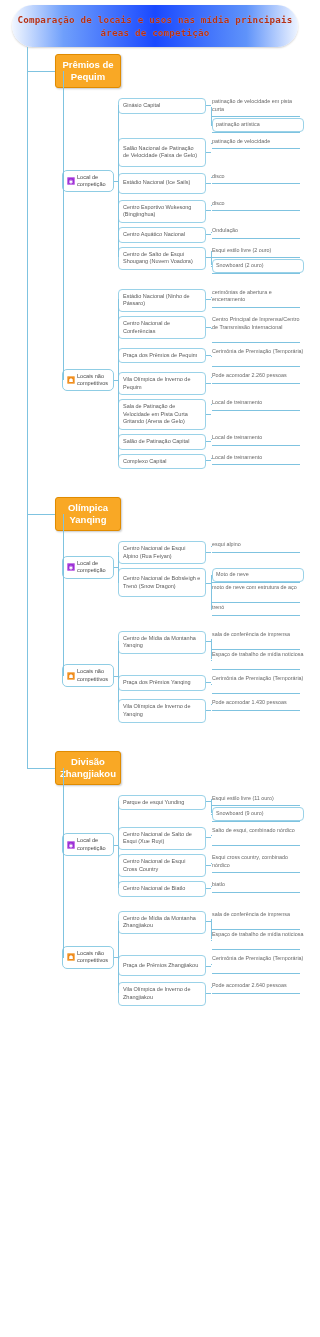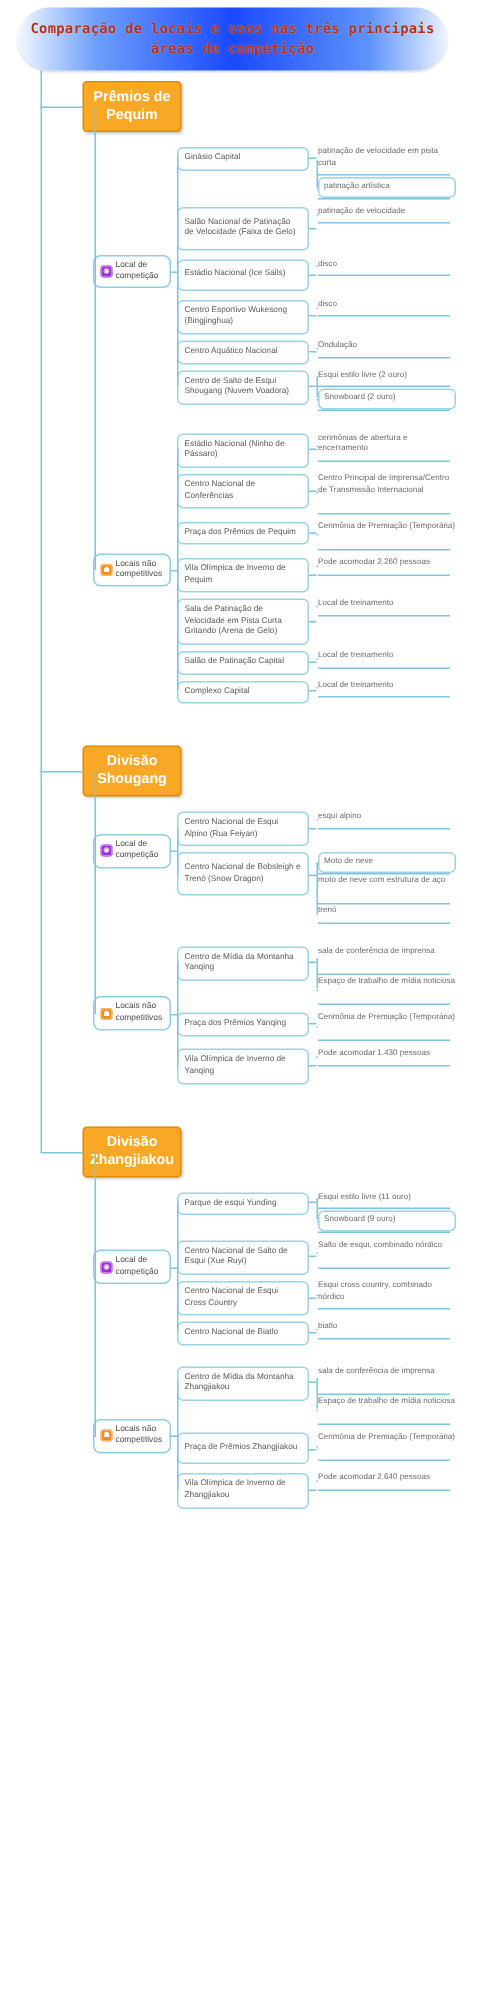--- a/index.html
+++ b/index.html
@@ -84,21 +84,21 @@
     background: #fff;
     padding: 2px 3px;
   }
 </style>
 </head>
 <body>
 
 <div id="root">
 
   <div class="title-bar">
-    <div class="t">Comparação de locais e usos nas três principais áreas de competição</div>
+    <div class="t">Comparação de locais e usos nas mídia principais áreas de competição</div>
   </div>
 
   <div id="layer">
       <div class="node lvl1" style="left: 55px; top: 54px; width: 66px; height: 34px;">Prêmios de Pequim</div>
       <div class="ln h" style="left: 27px; top: 71px; width: 28px; height: 1px;"></div>
       <div class="node lvl3" style="left: 118px; top: 98px; width: 88px; min-height: 13.6px;">Ginásio Capital</div>
       <div class="leaf" style="left: 212px; top: 98px; width: 92px;">patinação de velocidade em pista curta</div>
       <div class="ln h" style="left: 212px; top: 116px; width: 88px; height: 1px;"></div>
       <div class="leaf boxed" style="left: 212px; top: 118.2px; width: 92px;">patinação artística</div>
       <div class="ln h" style="left: 212px; top: 132px; width: 88px; height: 1px;"></div>
@@ -191,21 +191,21 @@
       <div class="ln h" style="left: 118px; top: 299px; width: 0px; height: 1px;"></div>
       <div class="ln h" style="left: 118px; top: 327px; width: 0px; height: 1px;"></div>
       <div class="ln h" style="left: 118px; top: 355px; width: 0px; height: 1px;"></div>
       <div class="ln h" style="left: 118px; top: 383px; width: 0px; height: 1px;"></div>
       <div class="ln h" style="left: 118px; top: 414px; width: 0px; height: 1px;"></div>
       <div class="ln h" style="left: 118px; top: 441px; width: 0px; height: 1px;"></div>
       <div class="ln h" style="left: 118px; top: 460px; width: 0px; height: 1px;"></div>
       <div class="ln v" style="left: 63px; top: 71px; width: 1px; height: 309px;"></div>
       <div class="ln h" style="left: 63px; top: 181px; height: 1px;"></div>
       <div class="ln h" style="left: 63px; top: 380px; height: 1px;"></div>
-      <div class="node lvl1" style="left: 55px; top: 497.2px; width: 66px; height: 34px;">Divisão Shougang</div>
+      <div class="node lvl1" style="left: 55px; top: 497.2px; width: 66px; height: 34px;">Olímpica Yanqing</div>
       <div class="ln h" style="left: 27px; top: 514.2px; width: 28px; height: 1px;"></div>
       <div class="node lvl3" style="left: 118px; top: 541.2px; width: 88px; min-height: 21.2px;">Centro Nacional de Esqui Alpino (Rua Feiyan)</div>
       <div class="leaf" style="left: 212px; top: 541.2px; width: 92px;">esqui alpino</div>
       <div class="ln h" style="left: 212px; top: 552px; width: 88px; height: 1px;"></div>
       <div class="ln h" style="left: 206px; top: 552px; width: 5px; height: 1px;"></div>
       <div class="ln h" style="left: 211px; top: 546px; width: 1px; height: 1px;"></div>
       <div class="node lvl3" style="left: 118px; top: 568.4px; width: 88px; min-height: 28.8px;">Centro Nacional de Bobsleigh e Trenó (Snow Dragon)</div>
       <div class="leaf boxed" style="left: 212px; top: 568.4px; width: 92px;">Moto de neve</div>
       <div class="ln h" style="left: 212px; top: 582px; width: 88px; height: 1px;"></div>
       <div class="leaf" style="left: 212px; top: 584px; width: 92px;">moto de neve com estrutura de aço</div>

